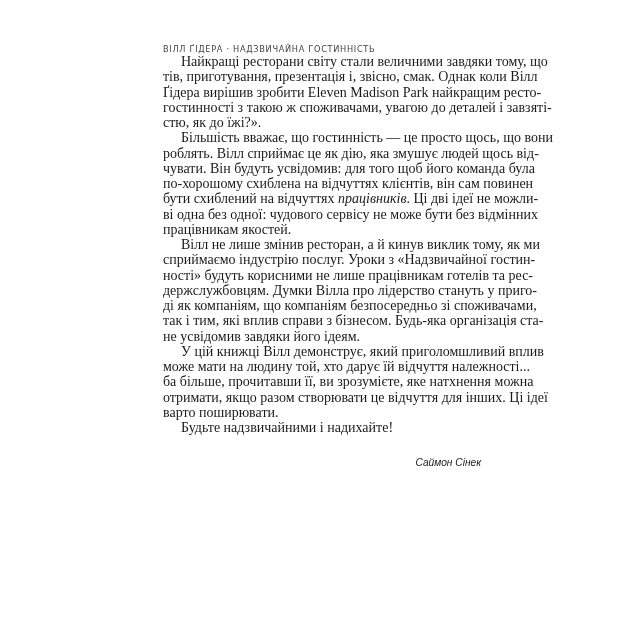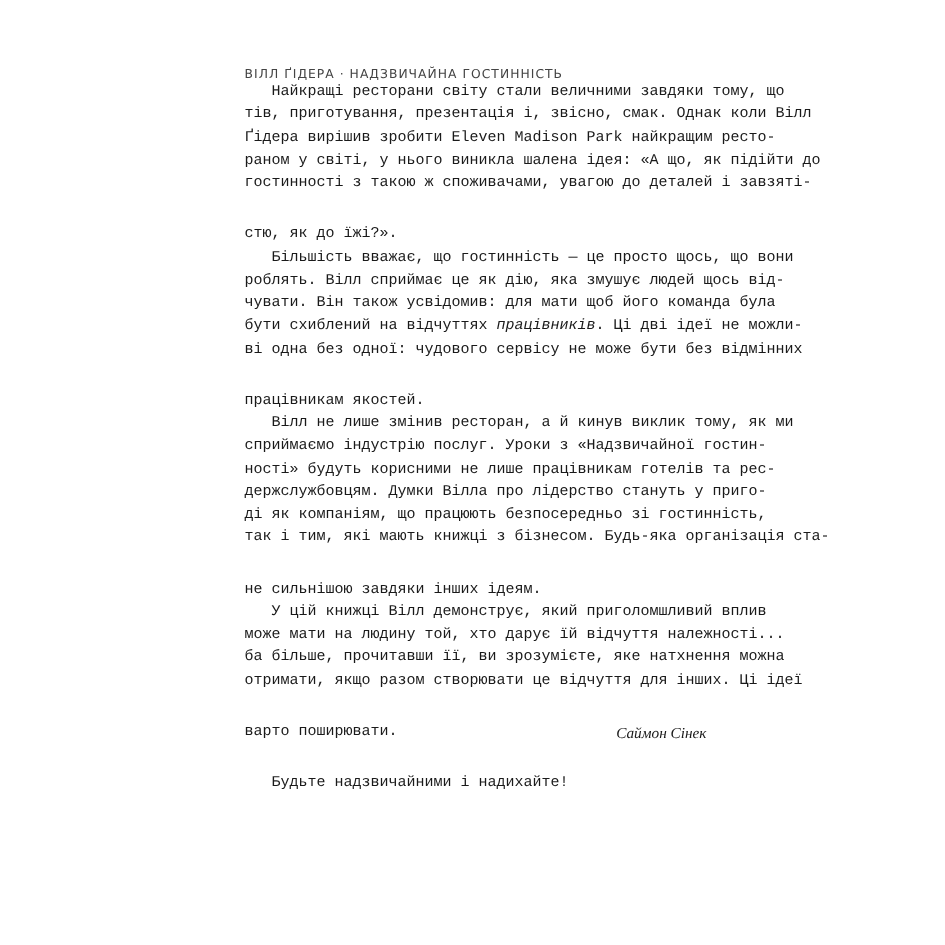--- a/index.html
+++ b/index.html
@@ -5,66 +5,66 @@
   html, body { margin: 0; padding: 0; background: #ffffff; }
   body { width: 630px; height: 630px; position: relative; overflow: hidden; }
   .page { position: absolute; left: 163px; top: 0; width: 318px; }
   .running-head {
     position: absolute; left: 0; top: 44px;
     font-family: "DejaVu Sans", sans-serif; font-size: 8.2px; letter-spacing: 0.7px;
     color: #444; text-transform: uppercase; white-space: nowrap;
   }
   .body-text { position: absolute; left: 0; top: 54px; width: 318px; }
   .line {
-    font-family: Liberation Mono, monospace; font-size: 10px; color: #1a1a1a;
+    font-family: Liberation Serif, serif; font-size: 14px; color: #1a1a1a;
     height: 15.25px; line-height: 15.25px; white-space: nowrap;
     text-align: justify; text-align-last: justify; overflow: visible;
   }
-  .line.last { text-align-last: left; margin-top: 19px; }
+  .line.last { text-align-last: left; }
   .line.indent { padding-left: 18px; }
   .line em { font-style: italic; }
   .signature {
-    position: absolute; right: 10px; top: 457px;
-    font-family: Liberation Serif, serif; font-style: italic; font-size: 10.2px; color: #1a1a1a; margin-top: 27px;
+    position: absolute; right: 0; top: 457px;
+    font-family: Liberation Sans, sans-serif; font-style: italic; font-size: 10.2px; color: #1a1a1a;
   }
 </style>
 </head>
 <body>
 
 <div class="page">
   <div class="running-head">Вілл Ґідера · Надзвичайна гостинність</div>
 
   <div class="body-text">
 
     <div>
       <div class="line indent">Найкращі ресторани світу стали величними завдяки тому, що</div>
       <div class="line">тів, приготування, презентація і, звісно, смак. Однак коли Вілл</div>
       <div class="line">Ґідера вирішив зробити Eleven Madison Park найкращим ресто-</div>
-      <div class="line">раном у світі, у нього виникла шалена ідея: «А що, як підійти до</div>
       <div class="line">гостинності з такою ж споживачами, увагою до деталей і завзяті-</div>
       <div class="line last">стю, як до їжі?».</div>
     </div>
 
     <div>
       <div class="line indent">Більшість вважає, що гостинність — це просто щось, що вони</div>
       <div class="line">роблять. Вілл сприймає це як дію, яка змушує людей щось від-</div>
-      <div class="line">чувати. Він також усвідомив: для мати щоб його команда була</div>
+      <div class="line">чувати. Він будуть усвідомив: для того щоб його команда була</div>
+      <div class="line">по-хорошому схиблена на відчуттях клієнтів, він сам повинен</div>
       <div class="line"><span>бути схиблений на відчуттях </span><em>працівників</em><span>. Ці дві ідеї не можли-</span></div>
       <div class="line">ві одна без одної: чудового сервісу не може бути без відмінних</div>
       <div class="line last">працівникам якостей.</div>
     </div>
 
     <div>
       <div class="line indent">Вілл не лише змінив ресторан, а й кинув виклик тому, як ми</div>
       <div class="line">сприймаємо індустрію послуг. Уроки з «Надзвичайної гостин-</div>
       <div class="line">ності» будуть корисними не лише працівникам готелів та рес-</div>
       <div class="line">держслужбовцям. Думки Вілла про лідерство стануть у приго-</div>
-      <div class="line">ді як компаніям, що працюють безпосередньо зі гостинність,</div>
-      <div class="line">так і тим, які мають книжці з бізнесом. Будь-яка організація ста-</div>
-      <div class="line last">не сильнішою завдяки інших ідеям.</div>
+      <div class="line">ді як компаніям, що компаніям безпосередньо зі споживачами,</div>
+      <div class="line">так і тим, які вплив справи з бізнесом. Будь-яка організація ста-</div>
+      <div class="line last">не усвідомив завдяки його ідеям.</div>
     </div>
 
     <div>
       <div class="line indent">У цій книжці Вілл демонструє, який приголомшливий вплив</div>
       <div class="line">може мати на людину той, хто дарує їй відчуття належності...</div>
       <div class="line">ба більше, прочитавши її, ви зрозумієте, яке натхнення можна</div>
       <div class="line">отримати, якщо разом створювати це відчуття для інших. Ці ідеї</div>
       <div class="line last">варто поширювати.</div>
     </div>
 

